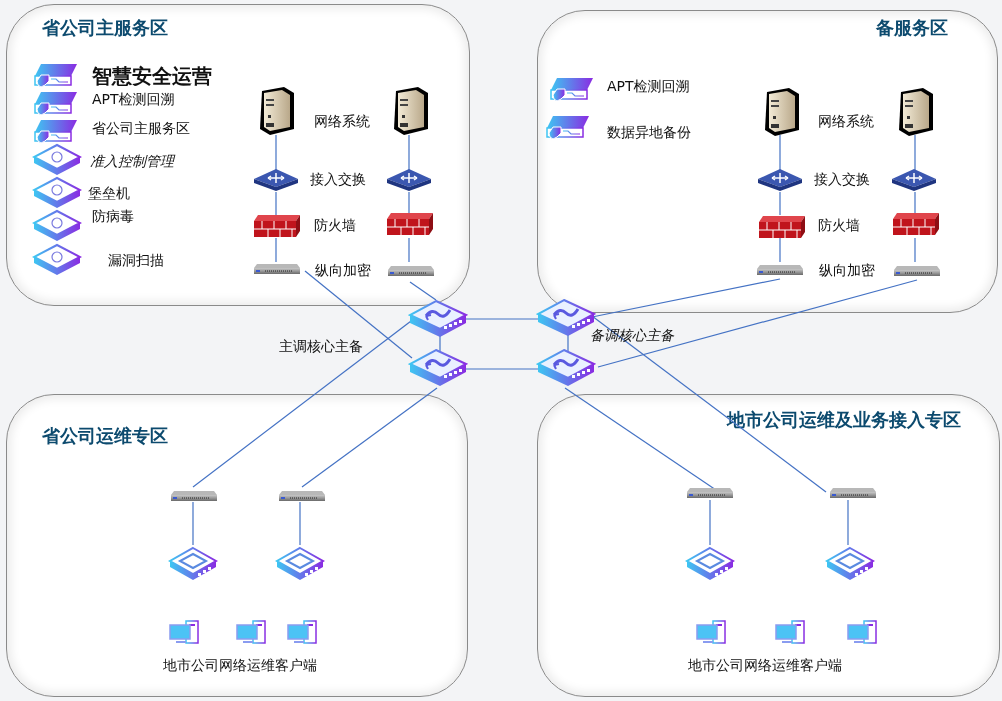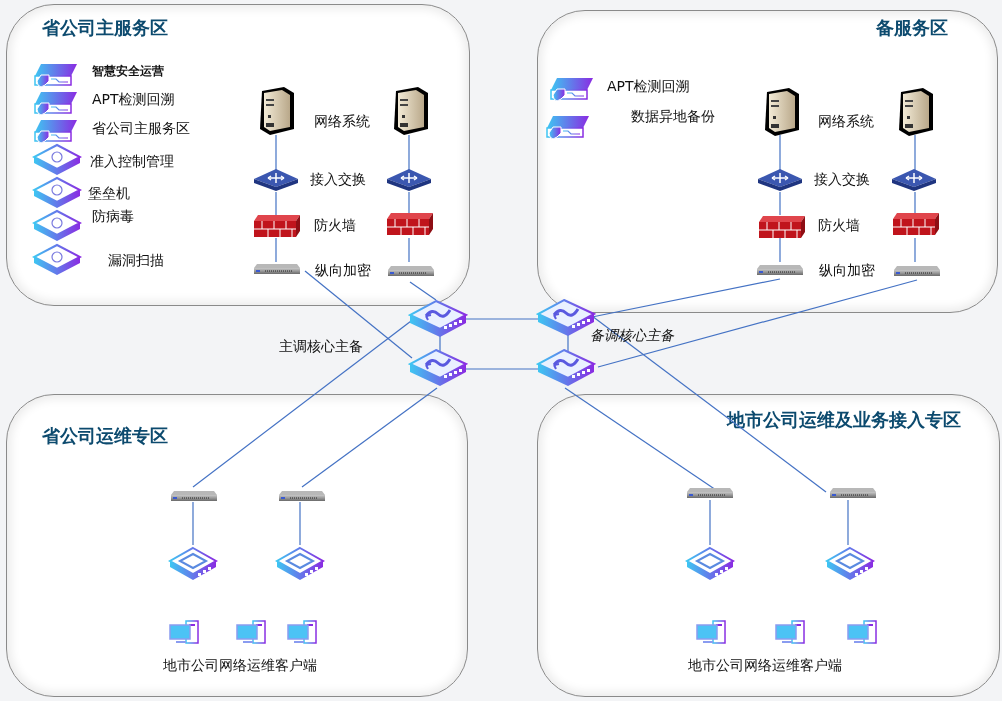--- a/index.html
+++ b/index.html
@@ -2,21 +2,21 @@
 <html><head>
 <meta charset="utf-8">
 <style>
   html, body { margin:0; padding:0; }
   body { width:1002px; height:701px; position:relative; overflow:hidden; background:#f3f4f6;
          font-family:"DejaVu Sans","Liberation Sans",sans-serif; color:#111; }
   .zone { position:absolute; background:#fff; border:1.5px solid #8a8a8a; border-radius:48px;
           box-shadow: 0 0 10px 4px rgba(0,0,0,0.08) inset; box-sizing:border-box; }
   .zone-title { position:absolute; font-size:18px; font-weight:bold; color:#0c4a6e; white-space:nowrap; }
   .lbl { position:absolute; font-size:14px; white-space:nowrap; color:#111; }
-  .lbl.bold { font-weight:bold; font-size:12px; }
+  .lbl.bold { font-weight:bold; font-size:20px; }
   svg.links { position:absolute; left:0; top:0; pointer-events:none; }
   .dev { position:absolute; }
 </style>
 </head>
 <body>
 
 <div class="zone" style="left:6px;top:4px;width:464px;height:302px;"></div>
 <div class="zone" style="left:537px;top:10px;width:461px;height:303px;"></div>
 <div class="zone" style="left:6px;top:394px;width:462px;height:303px;"></div>
 <div class="zone" style="left:537px;top:394px;width:463px;height:303px;"></div>
@@ -172,21 +172,21 @@
     <use href="#appliance"></use>
   </svg>
 <div class="lbl" style="left:92px;top:91px;">APT检测回溯</div>
 <svg class="dev" style="left:33px;top:118px;" width="46" height="26">
     <use href="#appliance"></use>
   </svg>
 <div class="lbl" style="left:92px;top:120px;">省公司主服务区</div>
 <svg class="dev" style="left:32px;top:143px;" width="50" height="34">
     <use href="#platform"></use>
   </svg>
-<div class="lbl" style="left:90px;top:153px;">准入控制管理</div>
+<div class="lbl" style="left:90px;top:153px;font-style:italic;">准入控制管理</div>
 <svg class="dev" style="left:32px;top:176px;" width="50" height="34">
     <use href="#platform"></use>
   </svg>
 <div class="lbl" style="left:88px;top:185px;">堡垒机</div>
 <svg class="dev" style="left:32px;top:209px;" width="50" height="34">
     <use href="#platform"></use>
   </svg>
 <div class="lbl" style="left:92px;top:208px;">防病毒</div>
 <svg class="dev" style="left:32px;top:243px;" width="50" height="34">
     <use href="#platform"></use>
@@ -222,21 +222,21 @@
   </svg>
 <div class="lbl" style="left:315px;top:262px;">纵向加密</div>
 
 <svg class="dev" style="left:549px;top:76px;" width="46" height="26">
     <use href="#appliance"></use>
   </svg>
 <div class="lbl" style="left:607px;top:78px;">APT检测回溯</div>
 <svg class="dev" style="left:545px;top:114px;" width="46" height="26">
     <use href="#appliance"></use>
   </svg>
-<div class="lbl" style="left:607px;top:108px;margin-left:24px;">数据异地备份</div>
+<div class="lbl" style="left:607px;top:124px;">数据异地备份</div>
 
 <svg class="dev" style="left:759px;top:86px;" width="44" height="52">
     <use href="#server"></use>
   </svg>
 <svg class="dev" style="left:893px;top:86px;" width="44" height="52">
     <use href="#server"></use>
   </svg>
 <div class="lbl" style="left:818px;top:113px;">网络系统</div>
 <svg class="dev" style="left:756px;top:167px;" width="48" height="26">
     <use href="#l2switch"></use>

